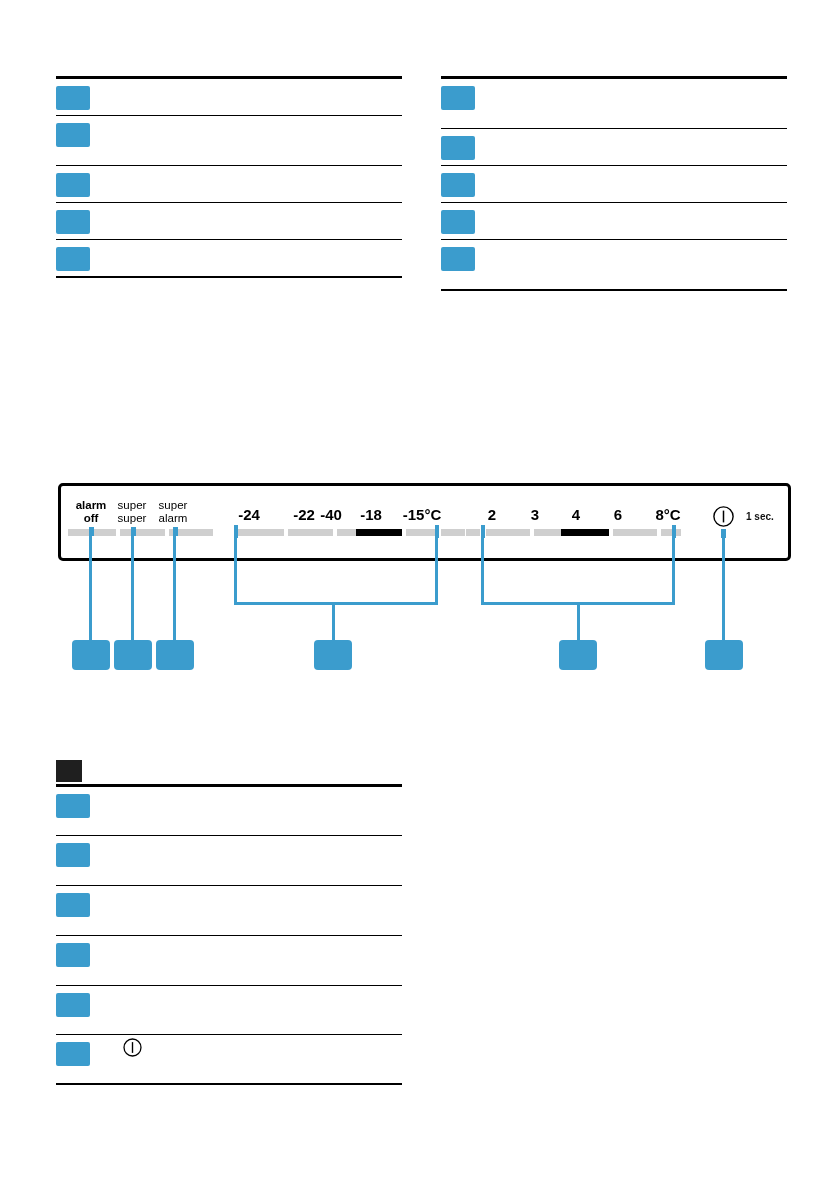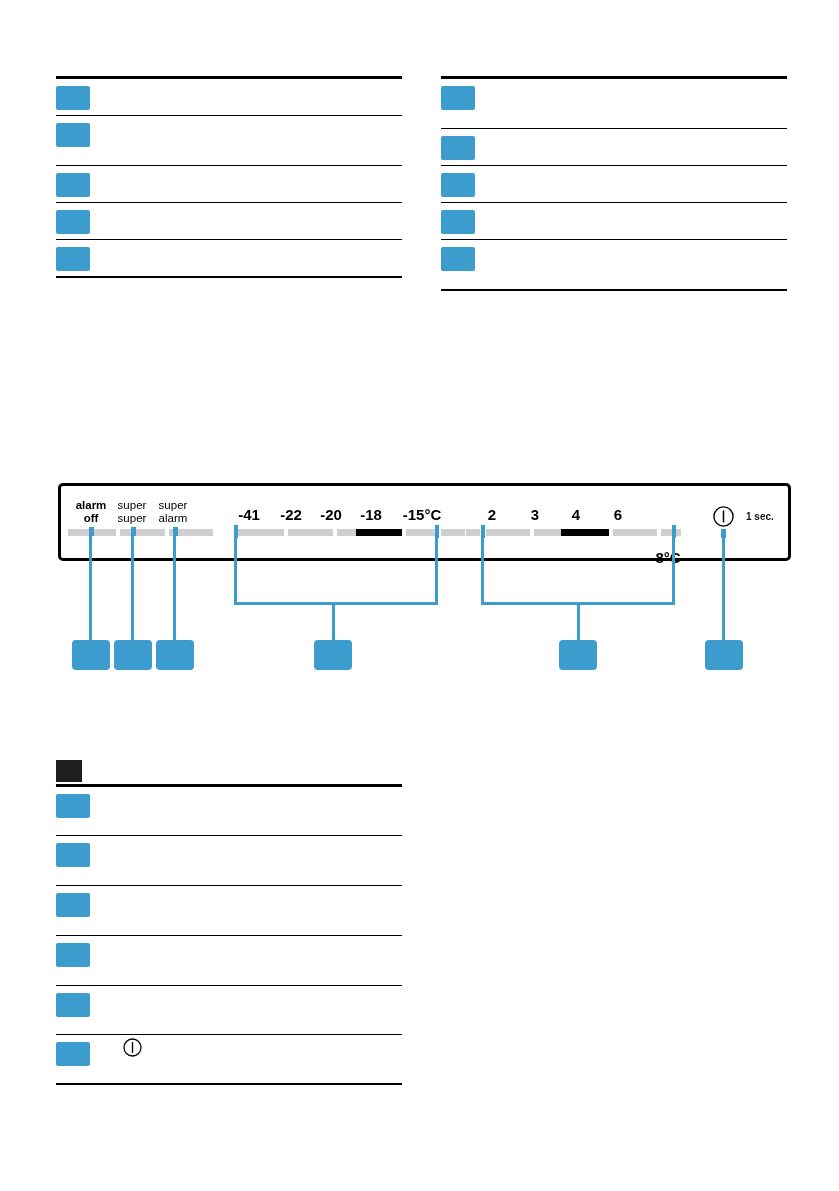--- a/index.html
+++ b/index.html
@@ -254,31 +254,31 @@
 <div id="panel-area">
 
   <div id="panel-frame"></div>
 
   <div class="panel-label" style="left:70px; top:44px; width:42px;font-weight:bold;"><span>alarm</span><br><span>off</span></div>
 
   <div class="panel-label" style="left:110px; top:44px; width:44px;"><span>super</span><br><span>super</span></div>
 
   <div class="panel-label" style="left:152px; top:44px; width:42px;"><span>super</span><br><span>alarm</span></div>
 
-  <div class="temp-label" style="left:230px; top:51px; width:38px;">-41</div>
-  <div class="temp-label" style="left:272px; top:51px; width:38px;">-22</div>
-  <div class="temp-label" style="left:312px; top:51px; width:38px;">-20</div>
+  <div class="temp-label" style="left:230px; top:51px; width:38px;">-24</div>
+  <div class="temp-label" style="left:285px; top:51px; width:38px;">-22</div>
+  <div class="temp-label" style="left:312px; top:51px; width:38px;">-40</div>
   <div class="temp-label" style="left:352px; top:51px; width:38px;">-18</div>
   <div class="temp-label" style="left:394px; top:51px; width:56px;">-15°C</div>
 
   <div class="temp-label" style="left:478px; top:51px; width:28px;">2</div>
   <div class="temp-label" style="left:521px; top:51px; width:28px;">3</div>
   <div class="temp-label" style="left:562px; top:51px; width:28px;">4</div>
   <div class="temp-label" style="left:604px; top:51px; width:28px;">6</div>
-  <div class="temp-label" style="left:641px; top:51px; width:54px;margin-top:43px;">8°C</div>
+  <div class="temp-label" style="left:641px; top:51px; width:54px;">8°C</div>
 
   <svg class="power-icon-svg" style="left:712px; top:50px;" width="23" height="23" viewBox="0 0 23 23">
     <circle cx="11.5" cy="11.5" r="9.6" fill="none" stroke="#000" stroke-width="1.4"></circle>
     <line x1="11.5" y1="5.6" x2="11.5" y2="17.4" stroke="#000" stroke-width="1.5"></line>
   </svg>
   <div class="sec-label" style="left:746px; top:56px;">1 sec.</div>
 
   <div class="seg" style="left:68px; width:48px;"></div>
   <div class="seg" style="left:120px; width:45px;"></div>
   <div class="seg" style="left:169px; width:44px;"></div>

